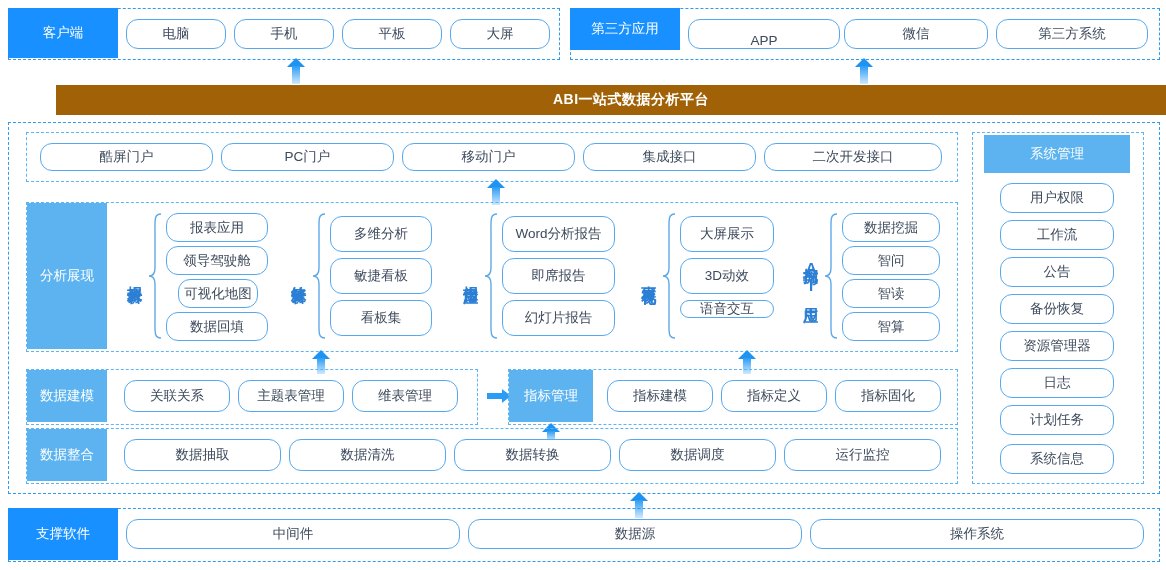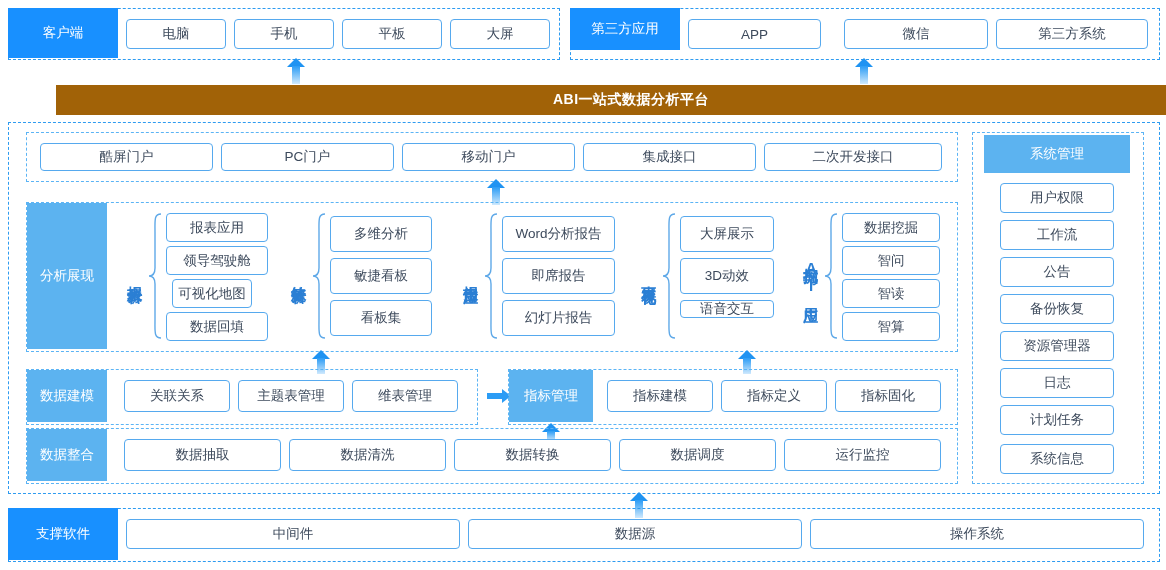--- a/index.html
+++ b/index.html
@@ -13,21 +13,21 @@
     overflow:hidden;
   }
   .stage{position:relative;width:1166px;height:570px;}
 
   
   .dashed{border:1px dashed #2e9bf0;}
   .dashed-thin{border:1px dashed #5bb4f5;}
   .box{
     border:1px solid #56a9ee;
     background:#fff;
-    border-radius:4px;
+    border-radius:12px;
     display:flex;align-items:center;justify-content:center;
     text-align:center;
     color:#3d4a5c;
     font-size:13.5px;
     box-sizing:border-box;
   }
   .cat{
     background:#1890ff;
     color:#fff;
     display:flex;align-items:center;justify-content:center;
@@ -109,21 +109,21 @@
     <span>平板</span>
   </div>
   <div class="abs box" style="left:450px;top:19px;width:100px;height:30px;">
     <span>大屏</span>
   </div>
 
   <div class="abs dashed" style="left:570px;top:8px;width:588px;height:50px;"></div>
   <div class="abs cat" style="left:570px;top:8px;width:110px;height:42px;">
     <span>第三方应用</span>
   </div>
-  <div class="abs box" style="left:688px;top:19px;width:133px;height:30px;">
+  <div class="abs box" style="left:688px;top:19px;width:152px;height:30px;align-items:flex-end;">
     <span>APP</span>
   </div>
   <div class="abs box" style="left:844px;top:19px;width:144px;height:30px;">
     <span>微信</span>
   </div>
   <div class="abs box" style="left:996px;top:19px;width:152px;height:30px;">
     <span>第三方系统</span>
   </div>
 
   <div class="arrow" style="left:287px;top:58px;height:26px;">
@@ -173,21 +173,21 @@
   </div>
   <svg class="brace" style="left:148px;top:212px;" width="14" height="128" viewBox="0 0 14 128">
     <path d="M13 2 C6 2 7 8 7 20 L7 56 C7 62 4 64 1 64 C4 64 7 66 7 72 L7 108 C7 120 6 126 13 126" fill="none" stroke="#5fa9e8" stroke-width="1.4"></path>
   </svg>
   <div class="abs box" style="left:166px;top:213px;width:102px;height:29px;">
     <span>报表应用</span>
     </div>
   <div class="abs box" style="left:166px;top:246px;width:102px;height:29px;">
     <span>领导驾驶舱</span>
     </div>
-  <div class="abs box" style="left:172px;top:279px;width:80px;height:29px;">
+  <div class="abs box" style="left:178px;top:279px;width:80px;height:29px;">
     <span>可视化地图</span>
     </div>
   <div class="abs box" style="left:166px;top:312px;width:102px;height:29px;">
     <span>数据回填</span>
     </div>
 
   <div class="vlabel" style="left:288px;top:212px;width:22px;height:128px;">
     <span>敏捷分析</span>
   </div>
   <svg class="brace" style="left:312px;top:212px;" width="14" height="128" viewBox="0 0 14 128">

